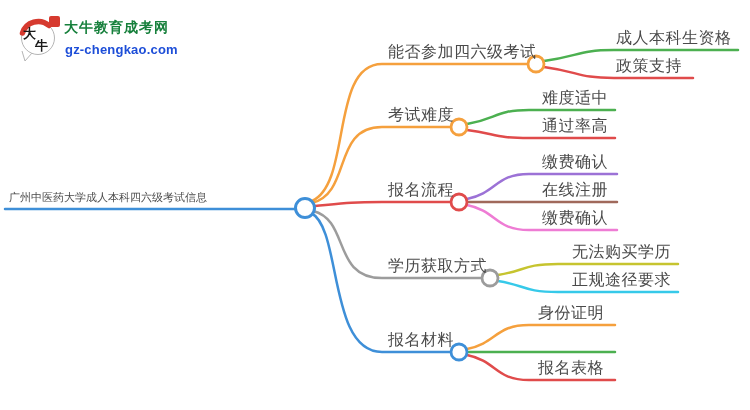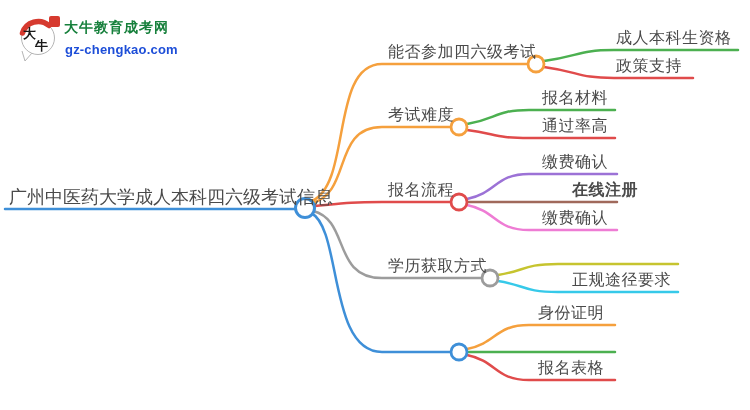--- a/index.html
+++ b/index.html
@@ -6,21 +6,21 @@
   .stage{
     position:relative;width:750px;height:410px;background:#ffffff;overflow:hidden;
     font-family:"Liberation Sans","DejaVu Sans",sans-serif;
   }
   .mm-svg{position:absolute;left:0;top:0;}
   .label{
     position:absolute;font-size:16px;line-height:19px;color:#4a4a4a;
     white-space:nowrap;letter-spacing:0.5px;
   }
   .root-label{
-    position:absolute;font-size:18px;line-height:19px;color:#4a4a4a;
+    position:absolute;font-size:11px;line-height:19px;color:#4a4a4a;
     white-space:nowrap;letter-spacing:0px;
   }
   .logo{position:absolute;left:14px;top:11px;width:230px;height:54px;}
   .logo-mark{position:absolute;left:0;top:0;}
   .logo-title{
     position:absolute;left:50px;top:8px;font-size:14px;font-weight:bold;
     color:#17803c;letter-spacing:1px;white-space:nowrap;
   }
   .logo-sub{
     position:absolute;left:51px;top:31px;font-size:13px;font-weight:bold;
@@ -81,29 +81,31 @@
     <div class="logo-title">大牛教育成考网</div>
     <div class="logo-sub">gz-chengkao.com</div>
   </div>
 
   <div class="root-label" style="left:9px;top:188px;">广州中医药大学成人本科四六级考试信息</div>
 
   <div class="label" style="left:388px;top:42px;">能否参加四六级考试</div>
   <div class="label" style="left:388px;top:105px;">考试难度</div>
   <div class="label" style="left:388px;top:180px;">报名流程</div>
   <div class="label" style="left:388px;top:256px;">学历获取方式</div>
+  <div class="label" style="left:388px;top:330px;">报名材料</div>
 
   <div class="label" style="left:616px;top:28px;">成人本科生资格</div>
   <div class="label" style="left:616px;top:56px;">政策支持</div>
 
-  <div class="label" style="left:542px;top:88px;">报名材料</div>
+  <div class="label" style="left:542px;top:88px;">难度适中</div>
   <div class="label" style="left:542px;top:116px;">通过率高</div>
 
   <div class="label" style="left:542px;top:152px;">缴费确认</div>
-  <div class="label" style="left:572px;top:180px;font-weight:bold;">在线注册</div>
+  <div class="label" style="left:542px;top:180px;">在线注册</div>
   <div class="label" style="left:542px;top:208px;">缴费确认</div>
 
+  <div class="label" style="left:572px;top:242px;">无法购买学历</div>
   <div class="label" style="left:572px;top:270px;">正规途径要求</div>
 
   <div class="label" style="left:538px;top:303px;">身份证明</div>
   <div class="label" style="left:538px;top:358px;">报名表格</div>
 
 </div>
 
 </body></html>

